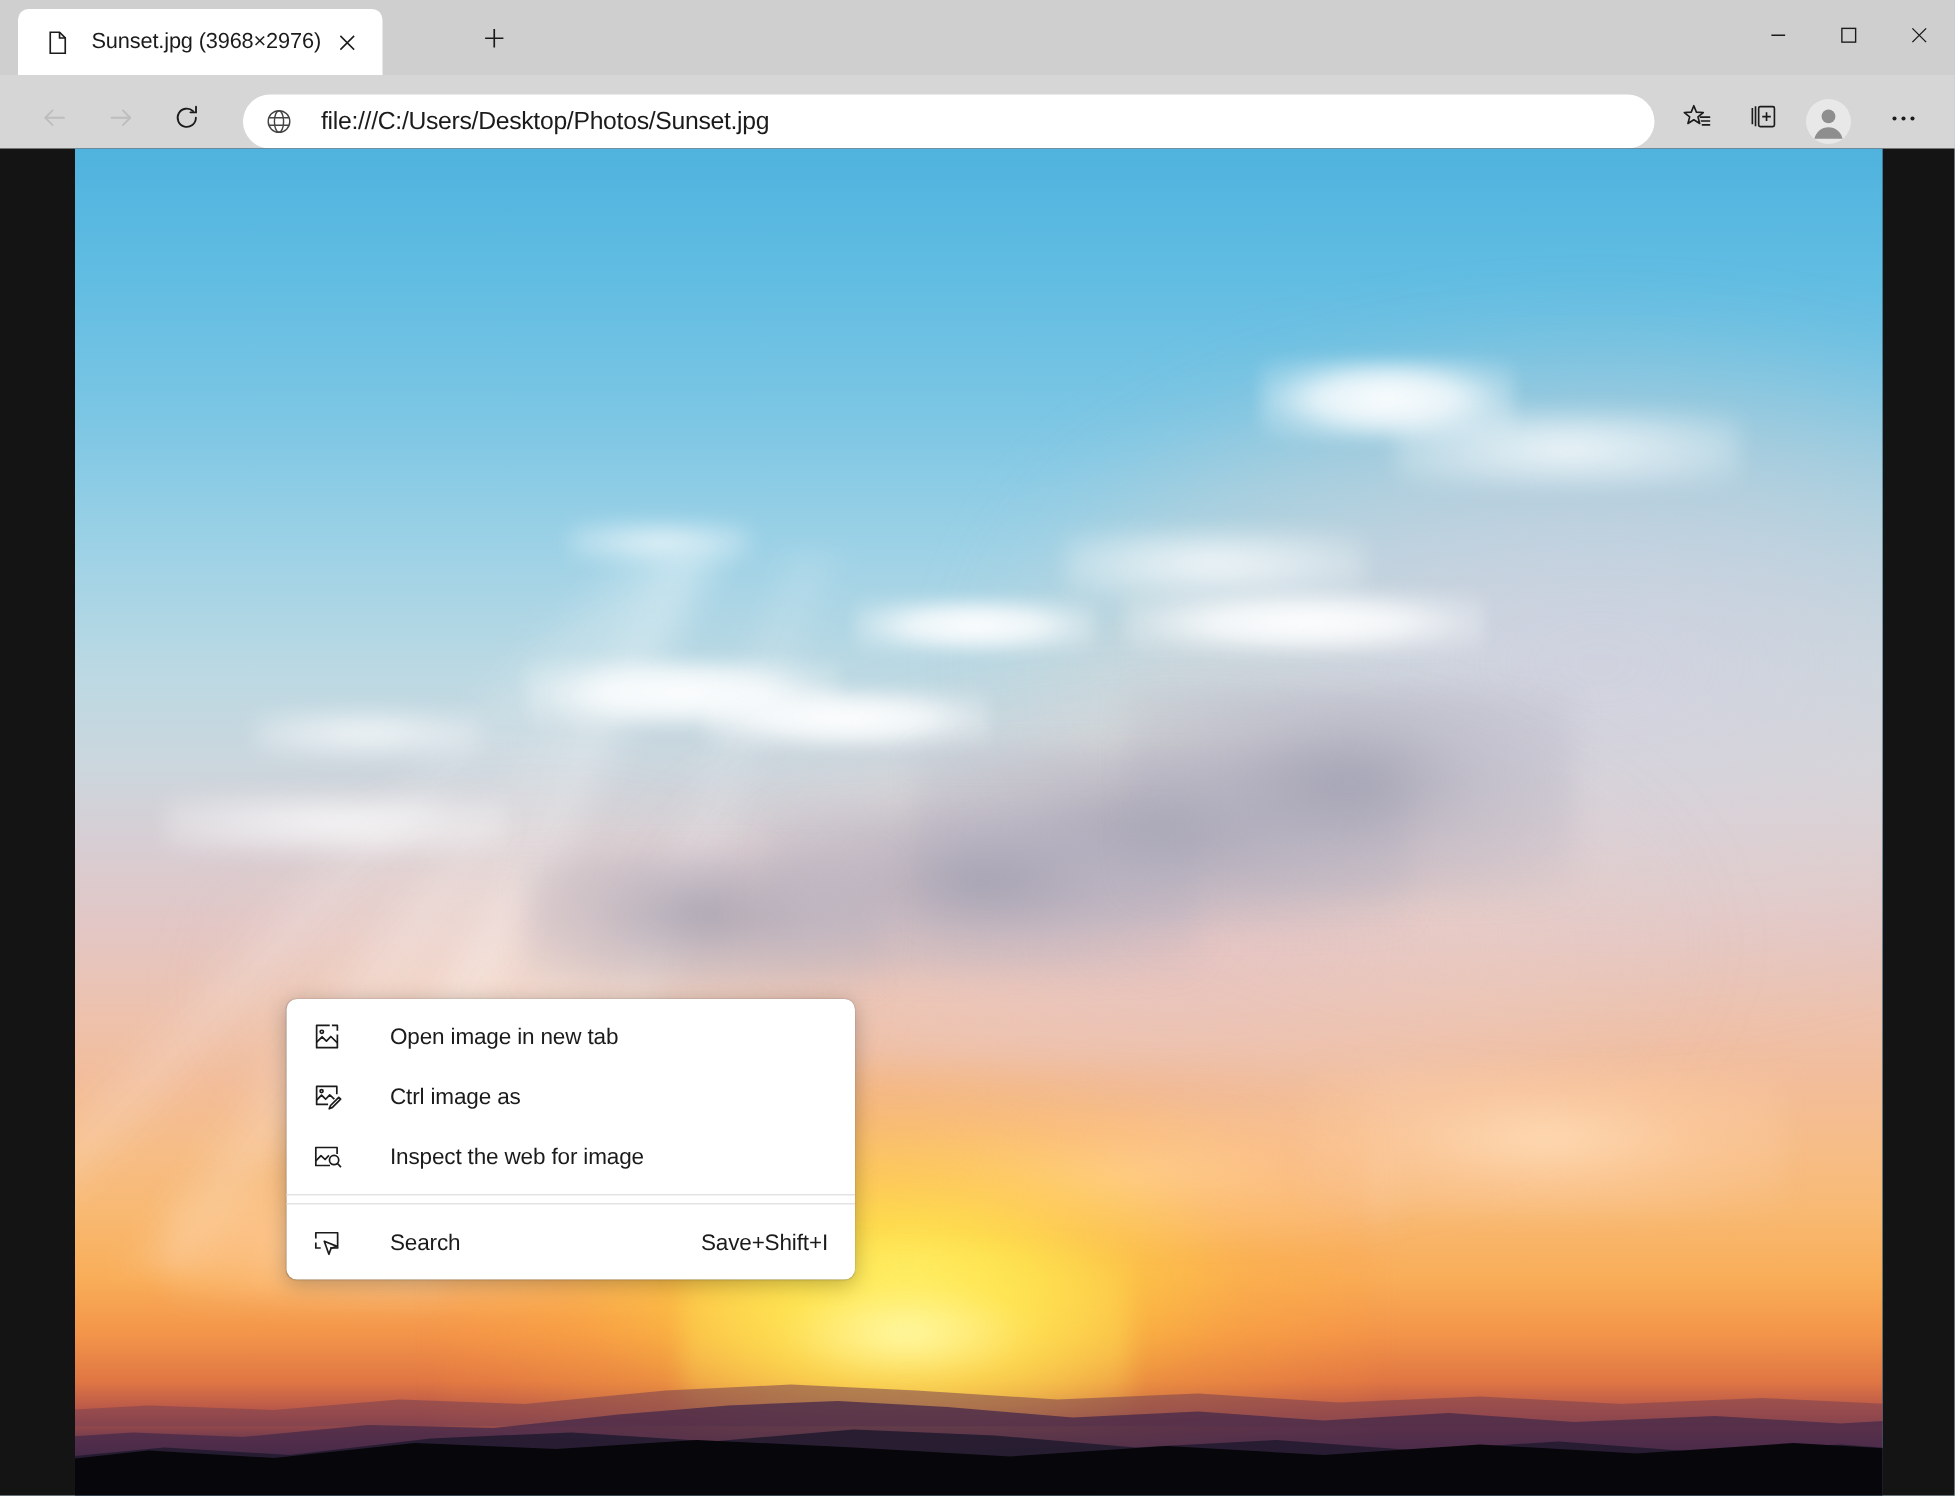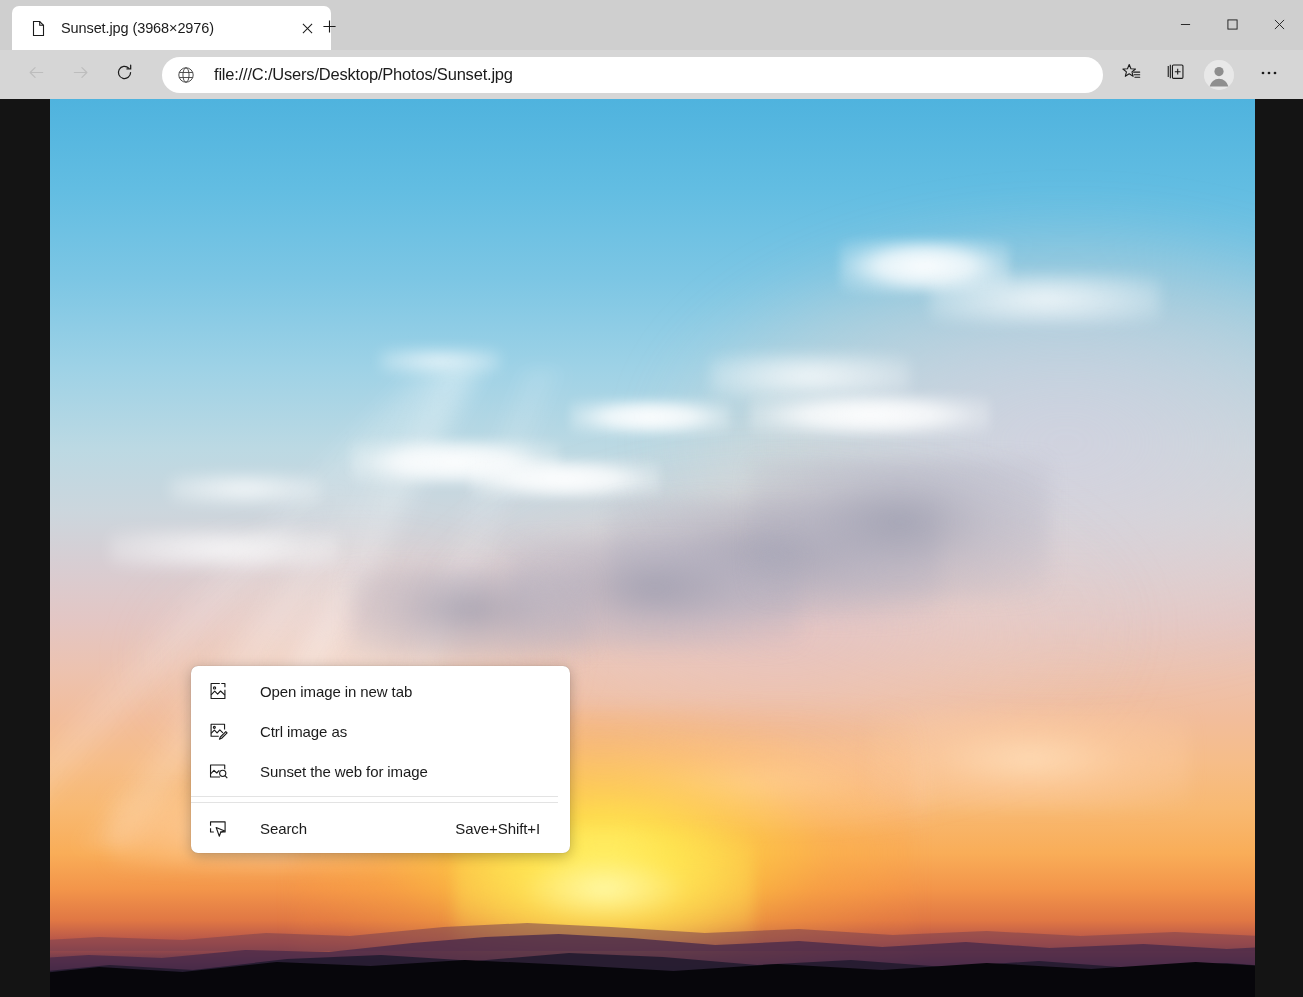--- a/index.html
+++ b/index.html
@@ -16,21 +16,21 @@
   .titlebar {
     position: absolute;
     left: 0; top: 0;
     width: 1303px; height: 50px;
     background: #cfcfcf;
   }
 
   .tab {
     position: absolute;
     left: 12px; top: 6px;
-    width: 319px; height: 44px;
+    width: 243px; height: 44px;
     background: #ffffff;
     border-radius: 7px 7px 0 0;
     display: flex;
     align-items: center;
     padding: 0 10px 0 18px;
   }
   .tab-favicon {
     width: 17px; height: 17px;
     flex: 0 0 17px;
     margin-right: 14px;
@@ -73,21 +73,21 @@
     color: #1b1b1b;
   }
 
   
   .toolbar {
     position: absolute;
     left: 0; top: 50px;
     width: 1303px; height: 49px;
     background: #d6d6d6;
     display: flex;
-    align-items: center;
+    align-items: flex-end;
   }
 
   .nav-btn {
     width: 36px; height: 36px;
     margin-left: 8px;
     display: flex; align-items: center; justify-content: center;
     border-radius: 5px;
     color: #1b1b1b;
     flex: 0 0 auto;
   }
@@ -302,21 +302,21 @@
   .ridge svg { display: block; width: 100%; height: 100%; }
 
   
   .ctxmenu {
     position: absolute;
     left: 191px; top: 567px;
     width: 379px;
     background: #ffffff;
     border-radius: 7px;
     box-shadow: 0 3px 14px rgba(0,0,0,0.26), 0 0 1px rgba(0,0,0,0.30);
-    padding: 5px 12px 5px 0;
+    padding: 5px 0 5px 0;
     z-index: 40;
     font-size: 15px;
     color: #1b1b1b;
   }
   .ctx-item {
     height: 40px;
     display: flex;
     align-items: center;
     padding: 0 18px 0 16px;
   }
@@ -573,21 +573,21 @@
 
     <div class="ctx-item">
       <span class="ctx-icon">
         <svg viewBox="0 0 22 22" width="20" height="20" fill="none" stroke="currentColor" stroke-width="1.25" stroke-linejoin="round">
           <path d="M18.4 9.2V4.4H2.8v13.2h10.4"></path>
           <path d="M2.8 14.2 L6.6 10.4 L9.6 13.2 L12.4 10.2"></path>
           <circle cx="16.2" cy="13.6" r="3.4"></circle>
           <path d="M18.7 16.1 L21.2 18.8"></path>
         </svg>
       </span>
-      <span class="ctx-label">Sunset the web for image</span>
+      <span class="ctx-label">Inspect the web for image</span>
     </div>
 
     <div class="ctx-sep"></div>
 
 
     <div class="ctx-sep"></div>
 
     <div class="ctx-item">
       <span class="ctx-icon">
         <svg viewBox="0 0 22 22" width="20" height="20" fill="none" stroke="currentColor" stroke-width="1.25" stroke-linejoin="round">

